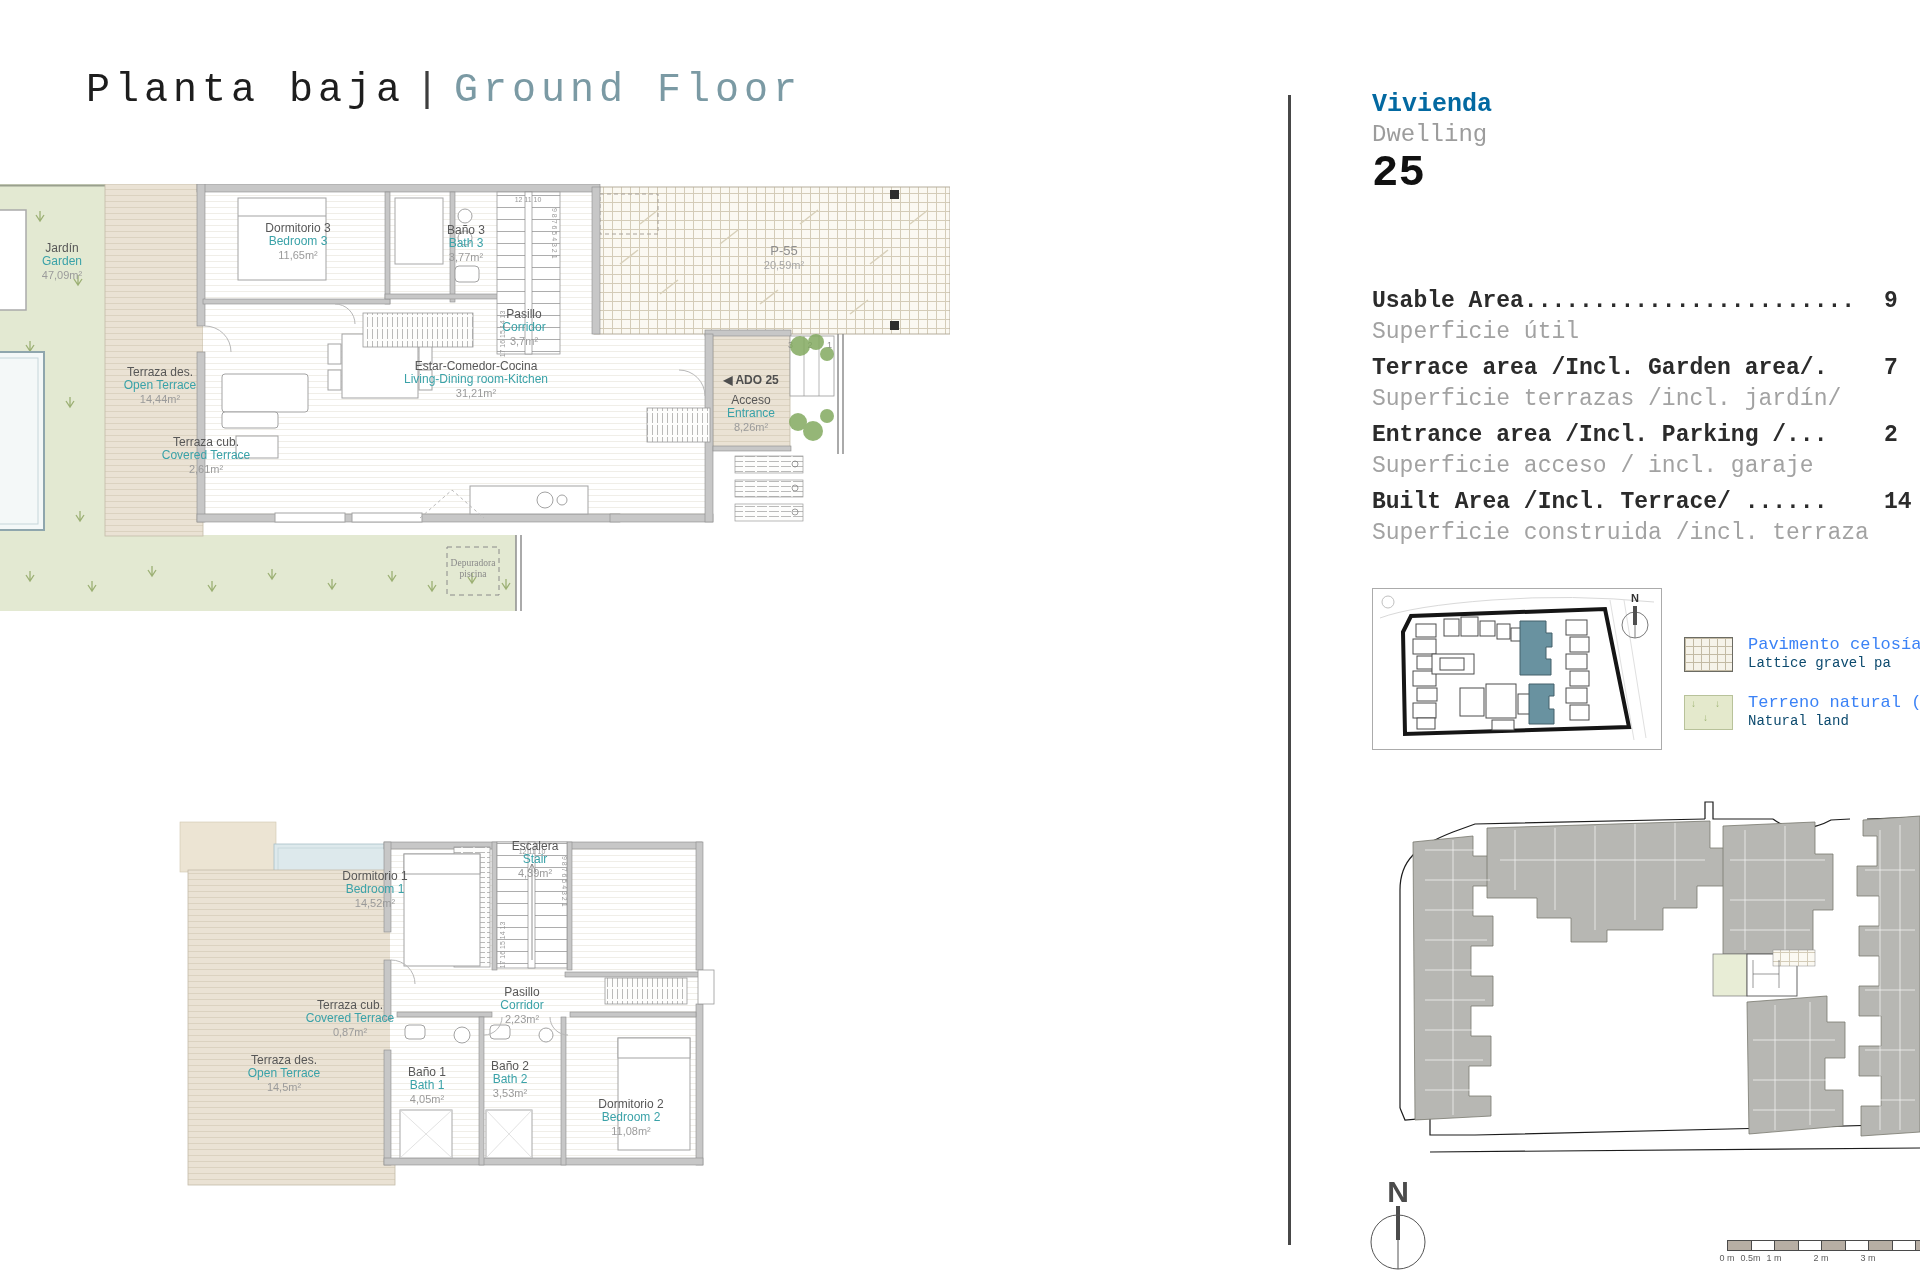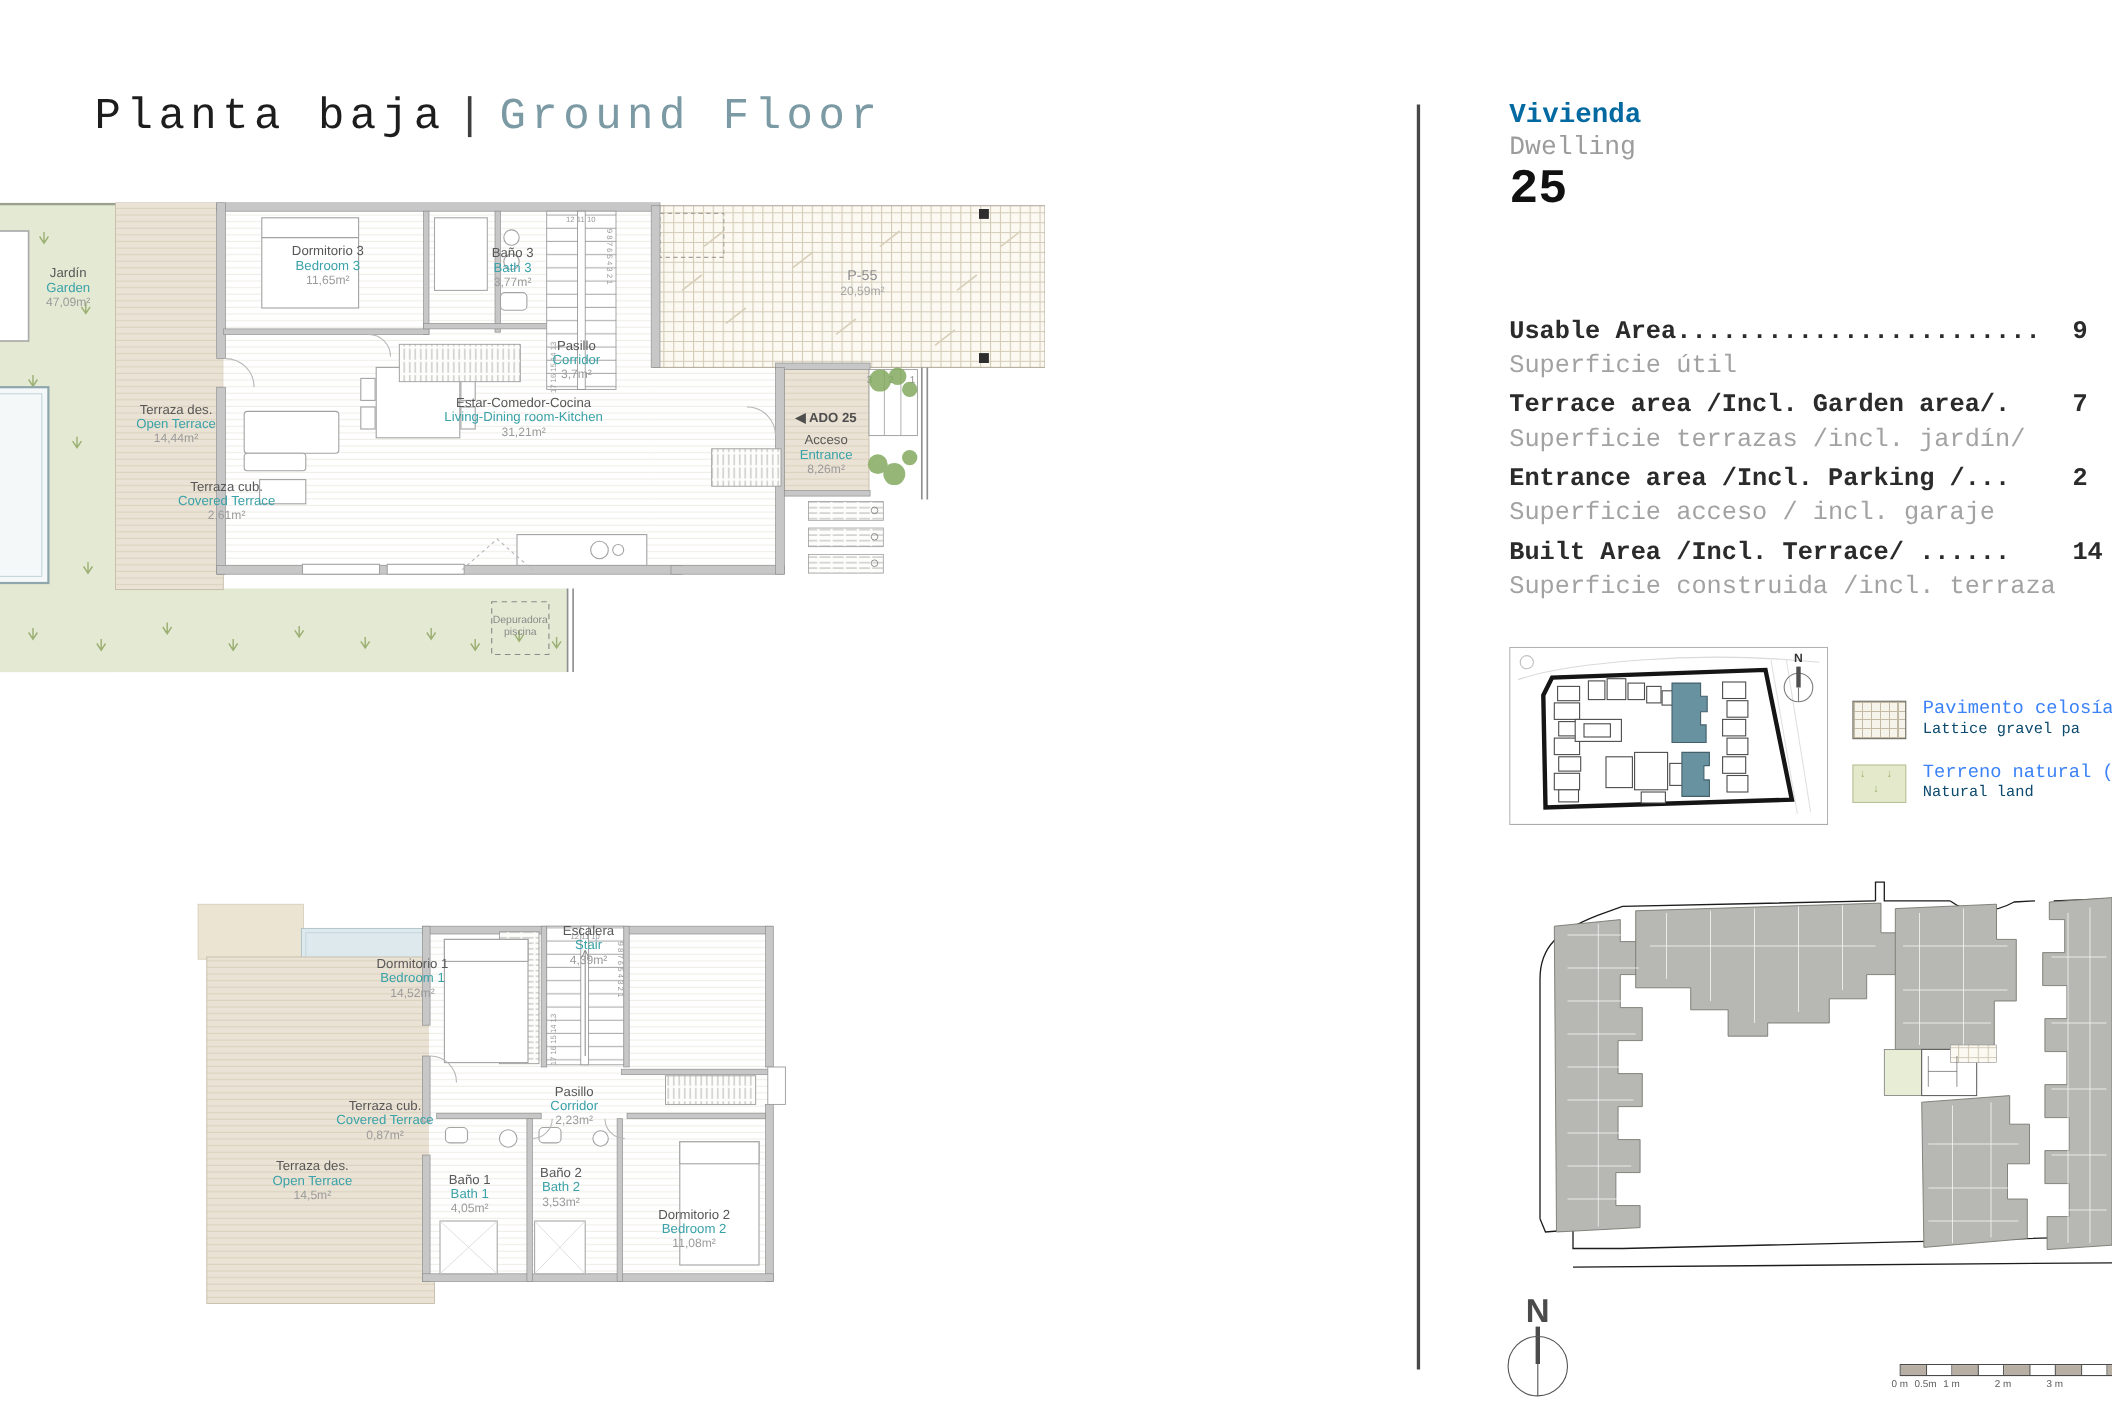--- a/index.html
+++ b/index.html
@@ -1,39 +1,39 @@
 <!DOCTYPE html>
 <html><head>
 <meta charset="utf-8">
 <style>
   html,body{margin:0;padding:0;background:#fff;}
   .canvas{position:relative;width:1920px;height:1280px;background:#fff;overflow:hidden;
           font-family:"Liberation Sans",sans-serif;}
   
   .title{position:absolute;font-family:"Liberation Mono","DejaVu Sans Mono",monospace;
-         font-size:40px;letter-spacing:5px;white-space:nowrap;margin-top:16px;}
+         font-size:40px;letter-spacing:5px;white-space:nowrap;}
   .t-es{color:#1d1d1d;}
   .t-sep{color:#3e3e3e;margin:0 10px;}
   .t-en{color:#7b9aa4;}
   .title-ground{left:86px;top:68px;}
   .title-f1{left:202px;top:736px;}
   
   .plan{position:absolute;}
   .plan-ground{left:0;top:184px;width:950px;height:440px;}
   .plan-f1{left:150px;top:820px;width:600px;height:370px;}
   .plan svg{position:absolute;left:0;top:0;}
   
   .plabel{position:absolute;transform:translateX(-50%);text-align:center;line-height:1.12;
           white-space:nowrap;font-size:12px;}
   .l-es{color:#575757;}
   .l-en{color:#3aa2a8;}
   .l-ar{color:#9b9b9b;font-size:11px;}
   .plabel.grey .l-p{color:#8f8f8f;font-size:13px;}
   .plabel.grey .l-ar{color:#a6a6a6;}
-  .plabel.tiny{font-size:9.5px;color:#8a8a8a;line-height:1.2;}
+  .plabel.tiny{font-size:9.5px;color:#8a8a8a;line-height:1.2;font-family:Liberation Serif, serif;}
   .plabel.ado{font-size:12px;color:#4e4e4e;font-weight:bold;}
   
   .divider{position:absolute;left:1288px;top:95px;width:3px;height:1150px;background:#484848;}
   .mono{font-family:"Liberation Mono","DejaVu Sans Mono",monospace;}
   .viv-es{position:absolute;left:1372px;top:90px;font-size:25px;font-weight:bold;color:#0369a1;}
   .viv-en{position:absolute;left:1372px;top:121px;font-size:24px;color:#9c9c9c;}
   .viv-num{position:absolute;left:1372px;top:148px;font-size:44px;font-weight:bold;color:#111;}
   .areas{position:absolute;left:1372px;top:286px;width:600px;}
   .arow{position:relative;margin-bottom:5px;}
   .arow-en{font-size:23px;line-height:31px;font-weight:bold;color:#2b2b2b;white-space:nowrap;}

